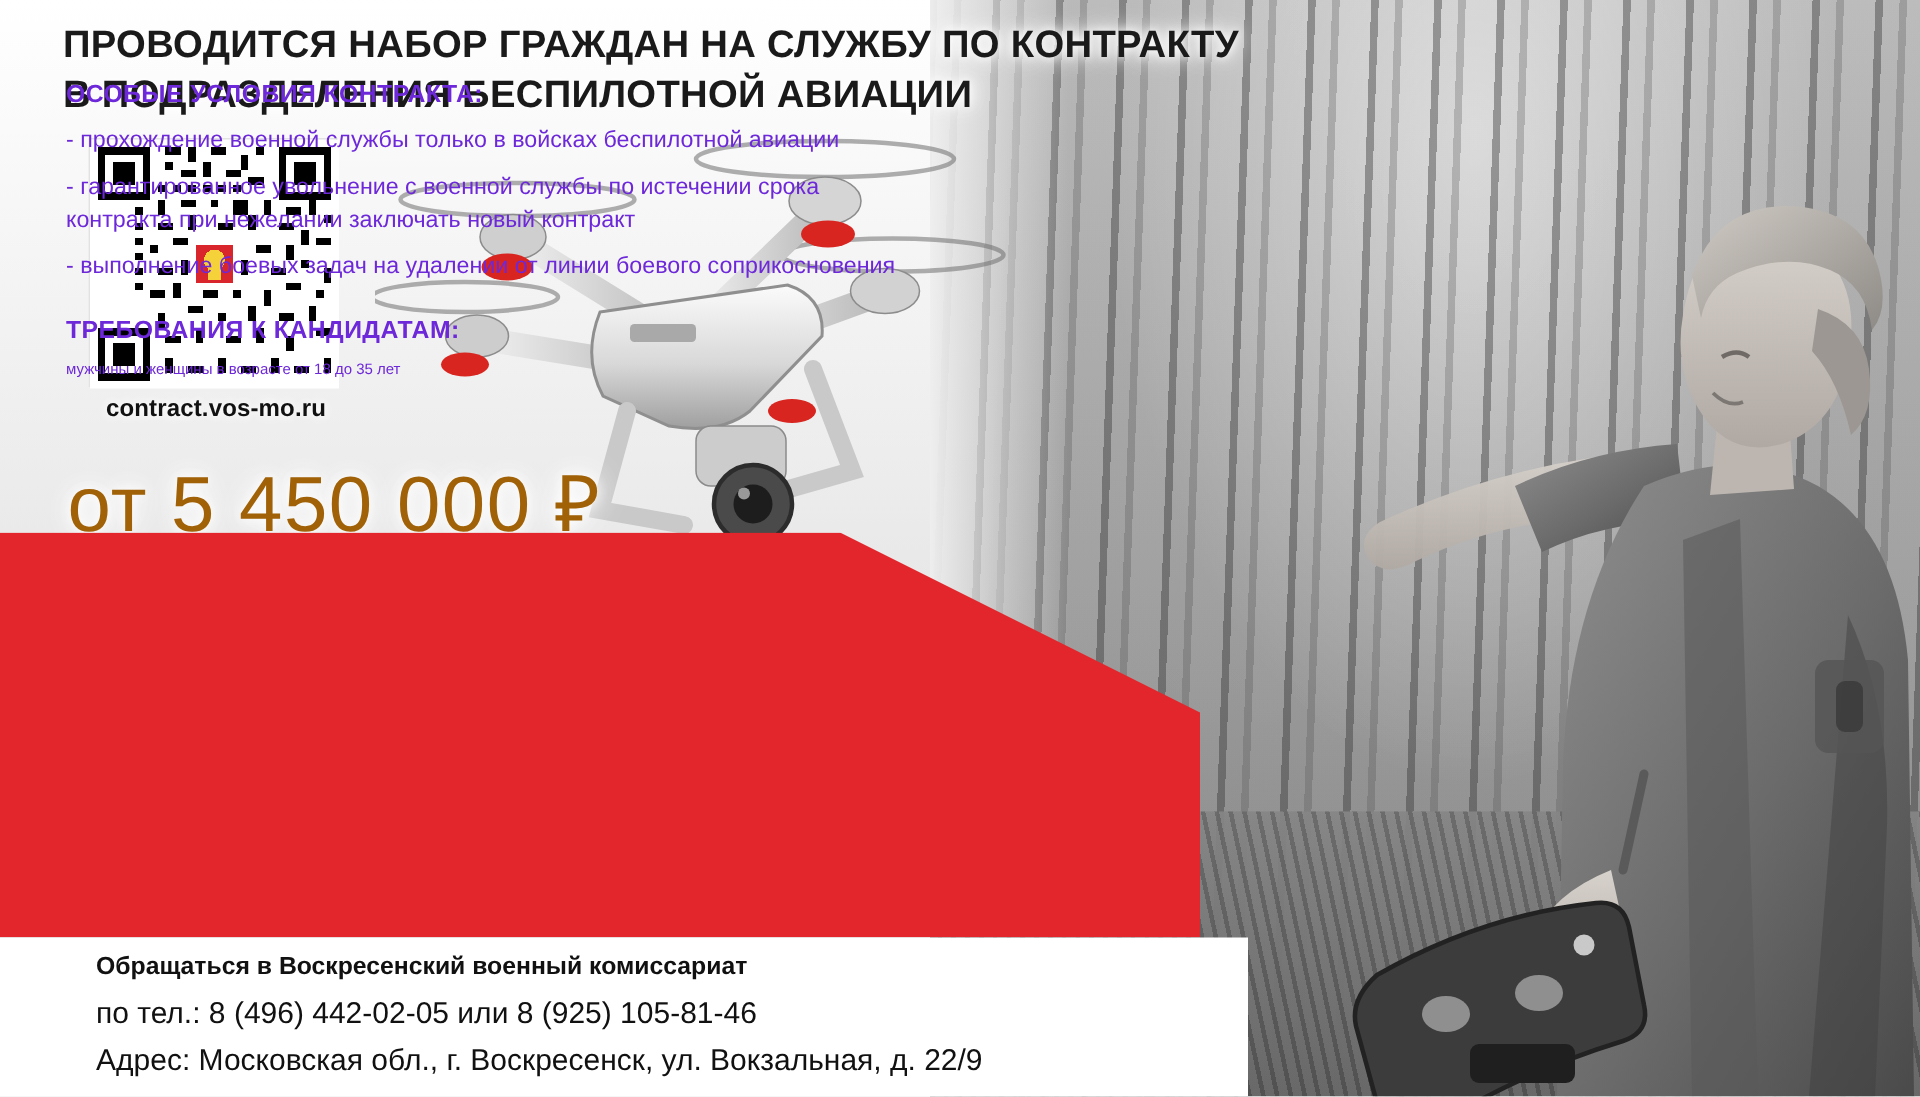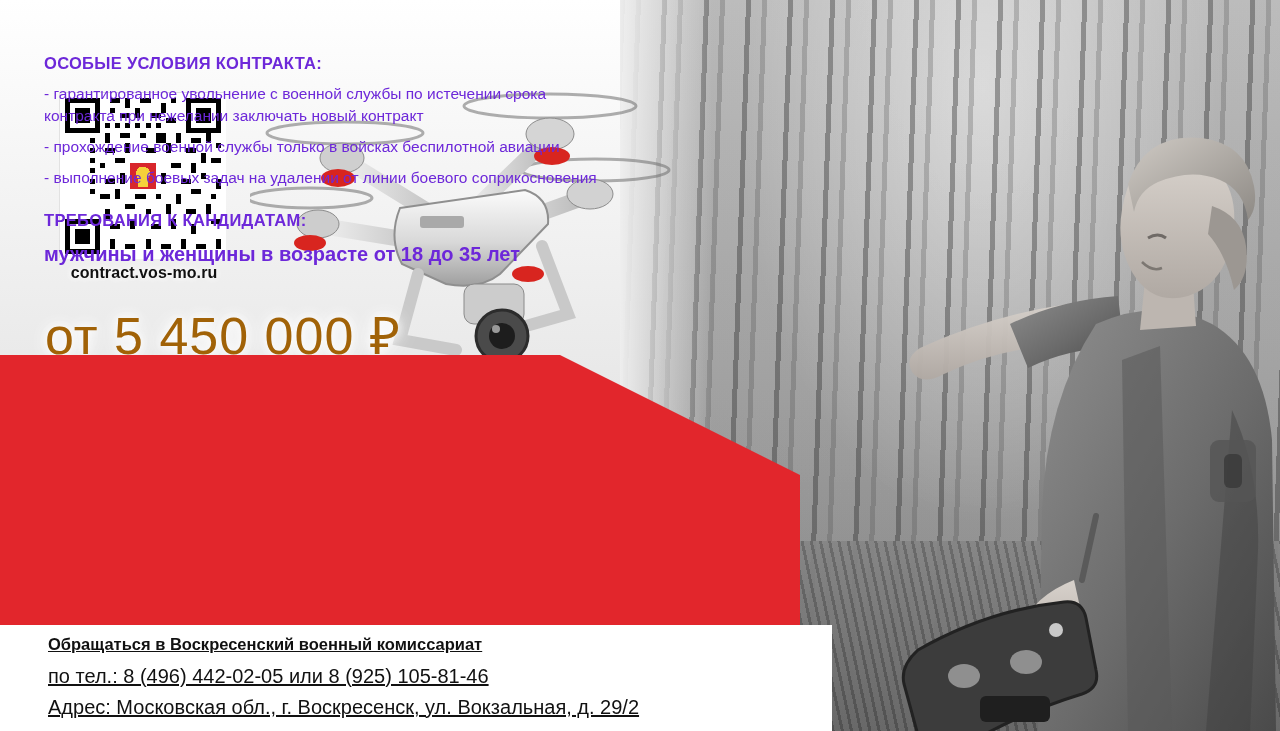--- a/index.html
+++ b/index.html
@@ -171,38 +171,36 @@
   }
   .req-title {
     font-weight: bold;
     font-size: 16.5px;
     letter-spacing: 0.3px;
     text-transform: uppercase;
     margin-top: 22px;
     margin-bottom: 9px;
   }
   .req-line {
-    font-size: 20px;
+    font-size: 10px;
     line-height: 1.5;
-    font-weight: bold;
   }
 
   
   .contacts {
     position: absolute;
     left: 0;
     top: 625px;
     width: 832px;
     height: 106px;
     background: #ffffff;
   }
   .contacts-inner {
-    padding: 10px 0 0 48px;
+    padding: 10px 0 0 64px;
     color: #111111;
-    text-decoration: underline;
   }
   .contacts .c-title {
     font-weight: bold;
     font-size: 16.5px;
     margin-bottom: 7px;
   }
   .contacts .c-line {
     font-size: 20px;
     line-height: 1.55;
   }
@@ -323,20 +321,24 @@
         <path d="M58 540 q70 -40 146 -48 q18 -2 22 16 l10 52 q4 18 -14 24 q-72 22 -134 62 q-16 10 -26 -6 l-18 -66 q-4 -18 14 -34 Z" fill="#3c3c3c" stroke="#222" stroke-width="3"></path>
         <ellipse cx="104" cy="566" rx="16" ry="12" fill="#8f8f8f"></ellipse>
         <ellipse cx="166" cy="552" rx="16" ry="12" fill="#8f8f8f"></ellipse>
         <rect x="120" y="586" width="70" height="26" rx="6" fill="#1f1f1f"></rect>
         <circle cx="196" cy="520" r="7" fill="#c9c9c9"></circle>
         <path d="M222 470 l14 -64" stroke="#5a5a5a" stroke-width="6" stroke-linecap="round"></path>
       </g>
     </svg>
   </div>
 
+  <div class="headline">
+    <span>ПРОВОДИТСЯ НАБОР ГРАЖДАН НА СЛУЖБУ ПО КОНТРАКТУ</span>
+    <span class="l2">В ПОДРАЗДЕЛЕНИЯ БЕСПИЛОТНОЙ АВИАЦИИ</span>
+  </div>
 
   <div class="qr-block">
     <div class="qr">
       <svg viewBox="0 0 33 33" width="166" height="166" shape-rendering="crispEdges" aria-hidden="true">
         <rect width="33" height="33" fill="#ffffff"></rect>
         <g fill="#000000">
 
           <rect x="1" y="1" width="7" height="7"></rect>
             <rect x="2" y="2" width="5" height="5" fill="#fff"></rect>
             <rect x="3" y="3" width="3" height="3"></rect>
@@ -438,30 +440,30 @@
     </div>
     <div class="qr-url">contract.vos-mo.ru</div>
   </div>
 
   <div class="price">от 5 450 000 ₽</div>
 
   <div class="red-panel"></div>
   <div class="red-inner">
     <div class="block-title">ОСОБЫЕ УСЛОВИЯ КОНТРАКТА:</div>
     <ul class="bullets">
+      <li>- прохождение военной службы только в войсках беспилотной авиации</li>
       <li>- гарантированное увольнение с военной службы по истечении  срока
    контракта при нежелании заключать новый контракт</li>
-      <li>- прохождение военной службы только в войсках беспилотной авиации</li>
       <li>- выполнение боевых задач на удалении от линии боевого соприкосновения</li>
     </ul>
     <div class="req-title">ТРЕБОВАНИЯ К КАНДИДАТАМ:</div>
     <div class="req-line">мужчины и женщины в возрасте от 18 до 35 лет</div>
   </div>
 
   <div class="contacts">
     <div class="contacts-inner">
       <div class="c-title">Обращаться в Воскресенский военный комиссариат</div>
       <div class="c-line">по тел.: 8 (496) 442-02-05 или 8 (925) 105-81-46</div>
-      <div class="c-line">Адрес: Московская обл., г. Воскресенск, ул. Вокзальная, д. 29/2</div>
+      <div class="c-line">Адрес: Московская обл., г. Воскресенск, ул. Вокзальная, д. 22/9</div>
     </div>
   </div>
 
 </div>
 
 </body></html>

